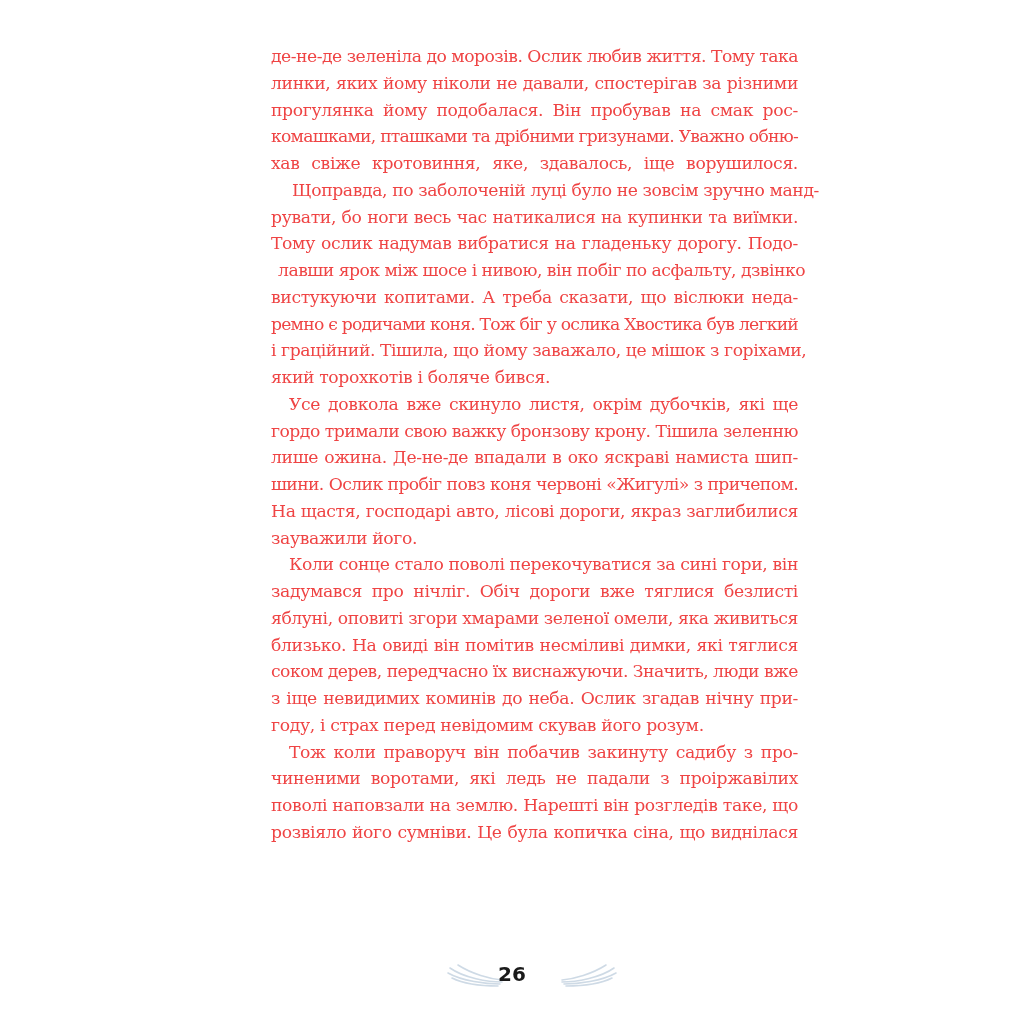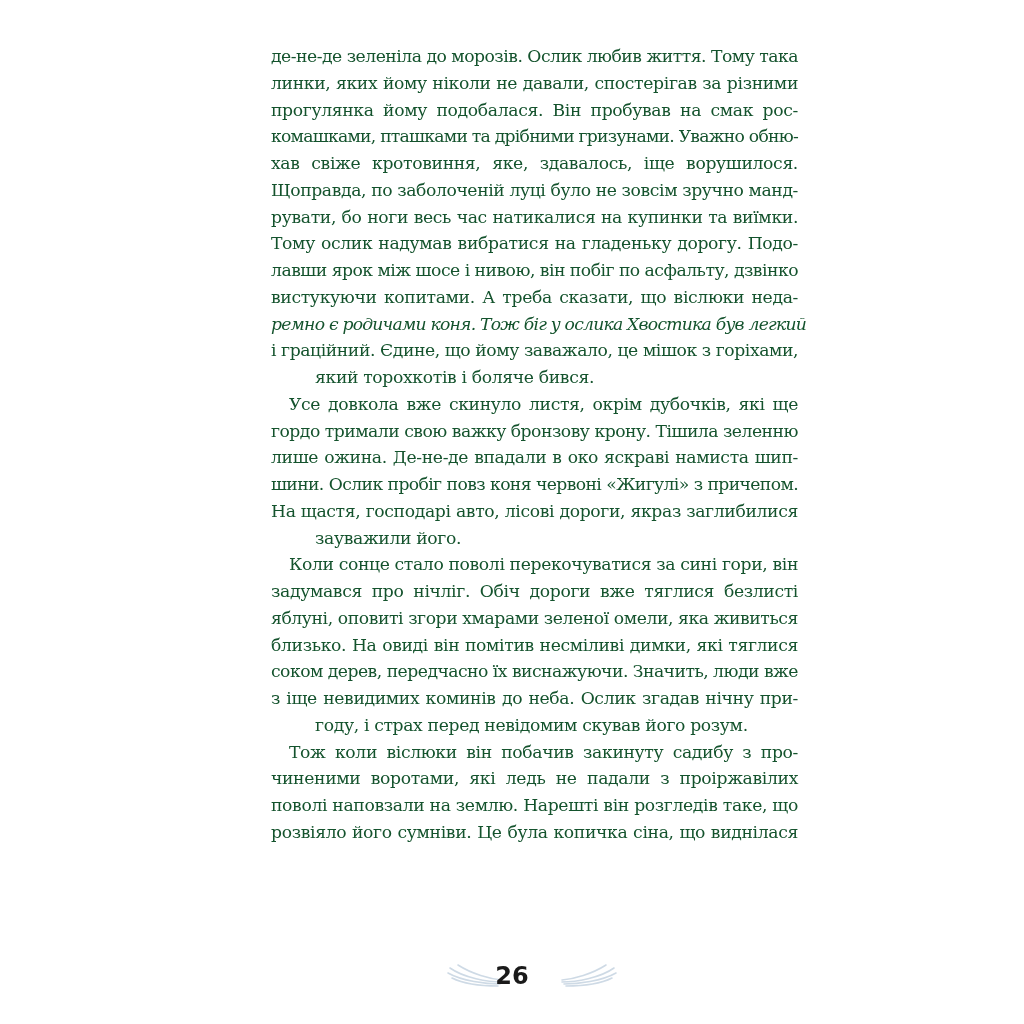--- a/index.html
+++ b/index.html
@@ -19,53 +19,52 @@
       width: 1024px; height: 1024px;
       background: #ffffff;
     }
     .text-column {
       position: absolute;
       left: 271px;
       top: 43px;
       width: 527px;
       font-family: "DejaVu Serif", "Liberation Serif", serif;
       font-size: 17.2px;
-      color: #14532d;
+      color: #ef4444;
       letter-spacing: -0.35px;
     }
     .line {
       height: 26.75px;
       line-height: 26.75px;
       white-space: nowrap;
       text-align: justify;
       text-align-last: justify;
       display: block;
     }
     .line.last {
       text-align-last: left;
-      margin-left: 44px;
     }
     .line.indent {
       padding-left: 18px;
     }
     .footer {
       position: absolute;
       left: 0;
       top: 958px;
       width: 1024px;
       height: 40px;
     }
     .page-number {
       position: absolute;
       left: 0;
       width: 1024px;
       top: 4px;
       text-align: center;
       font-family: "DejaVu Sans", "Liberation Sans", sans-serif;
-      font-size: 24px;
+      font-size: 20px;
       font-weight: bold;
       color: #1a1a1a;
     }
     .wing {
       position: absolute;
       top: 4px;
       width: 60px;
       height: 26px;
     }
     .wing.left { left: 444px; }
@@ -74,42 +73,42 @@
 </head>
 <body>
 
 <div class="page">
   <div class="text-column" id="text-column">
       <div class="line" style="letter-spacing: -0.500862px;">де-не-де зеленіла до морозів. Ослик любив життя. Тому така</div>
       <div class="line">линки, яких йому ніколи не давали, спостерігав за різними</div>
       <div class="line">прогулянка йому подобалася. Він пробував на смак рос-</div>
       <div class="line" style="letter-spacing: -0.754545px;">комашками, пташками та дрібними гризунами. Уважно обню-</div>
       <div class="line">хав свіже кротовиння, яке, здавалось, іще ворушилося.</div>
-      <div class="line" style="letter-spacing: -0.396875px;">Щоправда, по заболоченій луці було не зовсім зручно манд-</div>
+      <div class="line" style="letter-spacing: -0.396875px; margin-left: 21px;">Щоправда, по заболоченій луці було не зовсім зручно манд-</div>
       <div class="line">рувати, бо ноги весь час натикалися на купинки та виїмки.</div>
       <div class="line">Тому ослик надумав вибратися на гладеньку дорогу. Подо-</div>
-      <div class="line" style="letter-spacing: -0.512076px;">лавши ярок між шосе і нивою, він побіг по асфальту, дзвінко</div>
+      <div class="line" style="letter-spacing: -0.512076px; margin-left: 7px;">лавши ярок між шосе і нивою, він побіг по асфальту, дзвінко</div>
       <div class="line">вистукуючи копитами. А треба сказати, що віслюки неда-</div>
-      <div class="line" style="letter-spacing: -0.778496px; font-style: italic;">ремно є родичами коня. Тож біг у ослика Хвостика був легкий</div>
-      <div class="line" style="letter-spacing: -0.424084px;">і граційний. Єдине, що йому заважало, це мішок з горіхами,</div>
+      <div class="line" style="letter-spacing: -0.778496px;">ремно є родичами коня. Тож біг у ослика Хвостика був легкий</div>
+      <div class="line" style="letter-spacing: -0.424084px;">і граційний. Тішила, що йому заважало, це мішок з горіхами,</div>
       <div class="line last">який торохкотів і боляче бився.</div>
       <div class="line indent">Усе довкола вже скинуло листя, окрім дубочків, які ще</div>
       <div class="line" style="letter-spacing: -0.501136px;">гордо тримали свою важку бронзову крону. Тішила зеленню</div>
       <div class="line">лише ожина. Де-не-де впадали в око яскраві намиста шип-</div>
       <div class="line" style="letter-spacing: -0.621552px;">шини. Ослик пробіг повз коня червоні «Жигулі» з причепом.</div>
       <div class="line">На щастя, господарі авто, лісові дороги, якраз заглибилися</div>
       <div class="line last">зауважили його.</div>
       <div class="line indent" style="letter-spacing: -0.367299px;">Коли сонце стало поволі перекочуватися за сині гори, він</div>
       <div class="line">задумався про нічліг. Обіч дороги вже тяглися безлисті</div>
       <div class="line" style="letter-spacing: -0.42045px;">яблуні, оповиті згори хмарами зеленої омели, яка живиться</div>
       <div class="line">близько. На овиді він помітив несміливі димки, які тяглися</div>
       <div class="line" style="letter-spacing: -0.520201px;">соком дерев, передчасно їх виснажуючи. Значить, люди вже</div>
       <div class="line">з іще невидимих коминів до неба. Ослик згадав нічну при-</div>
       <div class="line last">году, і страх перед невідомим скував його розум.</div>
-      <div class="line indent">Тож коли віслюки він побачив закинуту садибу з про-</div>
+      <div class="line indent">Тож коли праворуч він побачив закинуту садибу з про-</div>
       <div class="line">чиненими воротами, які ледь не падали з проіржавілих</div>
       <div class="line">поволі наповзали на землю. Нарешті він розгледів таке, що</div>
       <div class="line">розвіяло його сумніви. Це була копичка сіна, що виднілася</div>
     </div>
 
   <div class="footer">
     <svg class="wing left" viewBox="0 0 60 26">
       <g fill="none" stroke="#c9d6e3" stroke-width="1.6" stroke-linecap="round" opacity="0.9">
         <path d="M58 20 C 44 20, 20 16, 6 6"></path>
         <path d="M56 22 C 42 22, 18 19, 4 11"></path>

